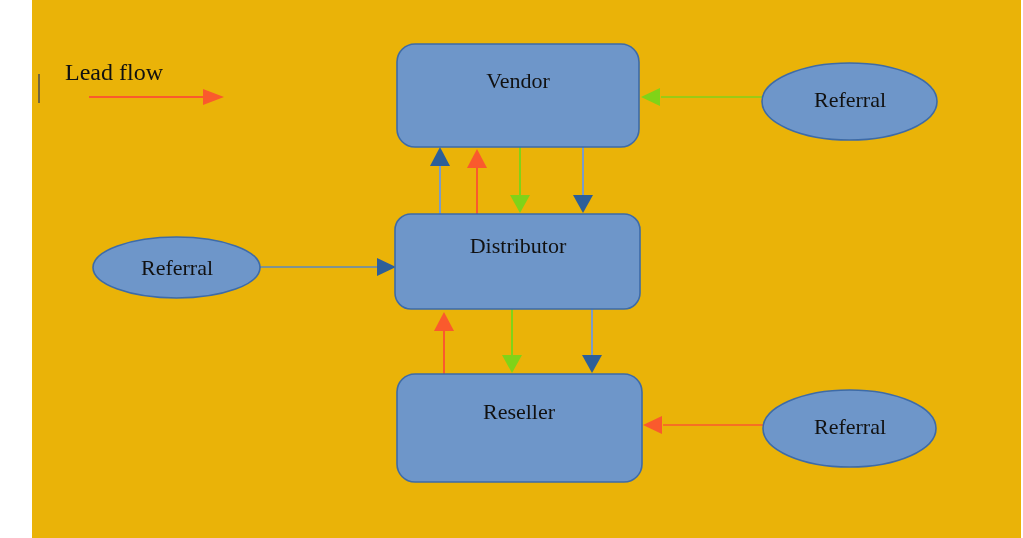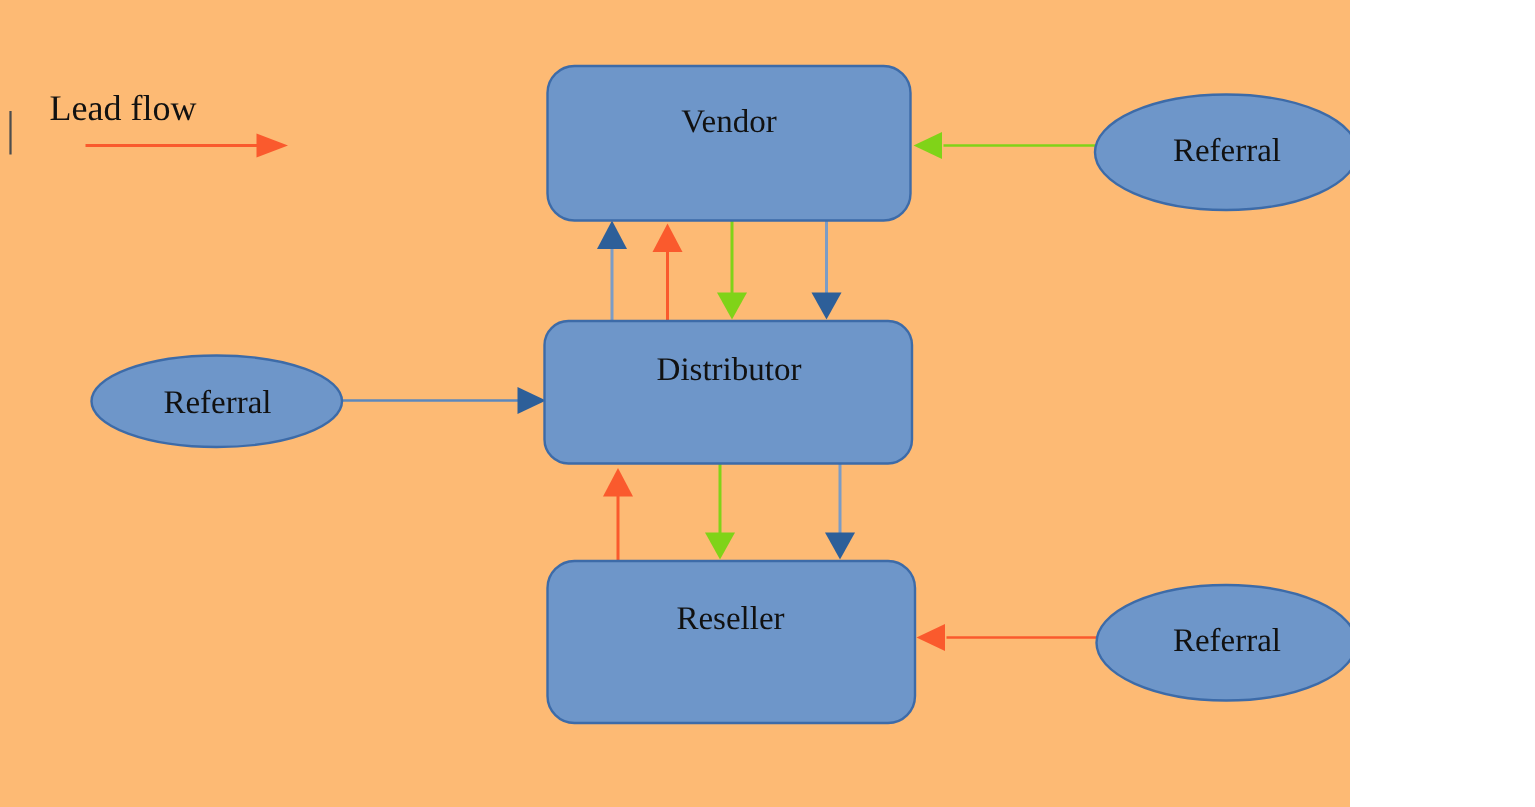--- a/index.html
+++ b/index.html
@@ -1,22 +1,23 @@
 <!DOCTYPE html>
 <html><head>
 <meta charset="utf-8">
 <style>
   html, body { margin: 0; padding: 0; background: #ffffff; }
   .page {
     position: relative;
-    width: 900px;
+    width: 989px;
     height: 538px;
-    background: #fdba74;
+    background: #eab308;
     overflow: hidden;
     font-family: "Liberation Serif", serif;
+    margin-left: 32px;
   }
   svg { display: block; }
   text {
     font-family: "Liberation Serif", serif;
   }
   .node-label  { font-size: 22px; }
   .legend-label{ font-size: 24px; }
   .edge-line   { stroke-width: 2; }
   .edge-line-thin { stroke-width: 1.6; }
   .shape { stroke-width: 1.6; }

